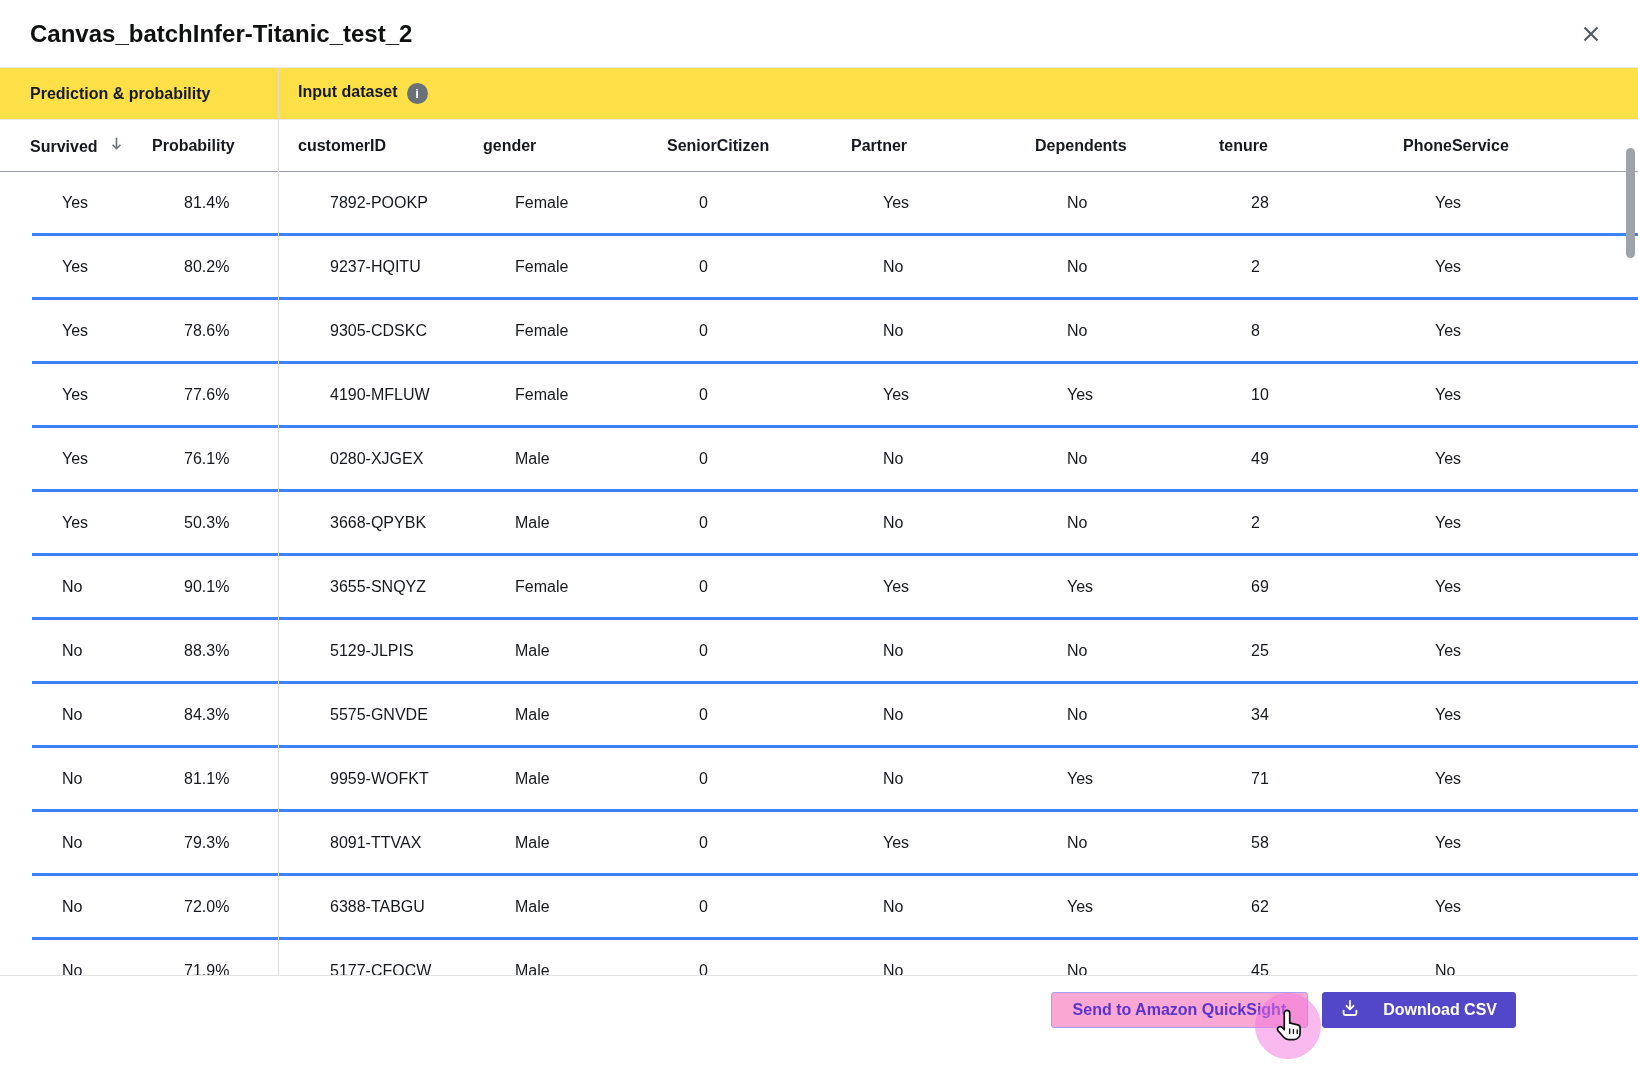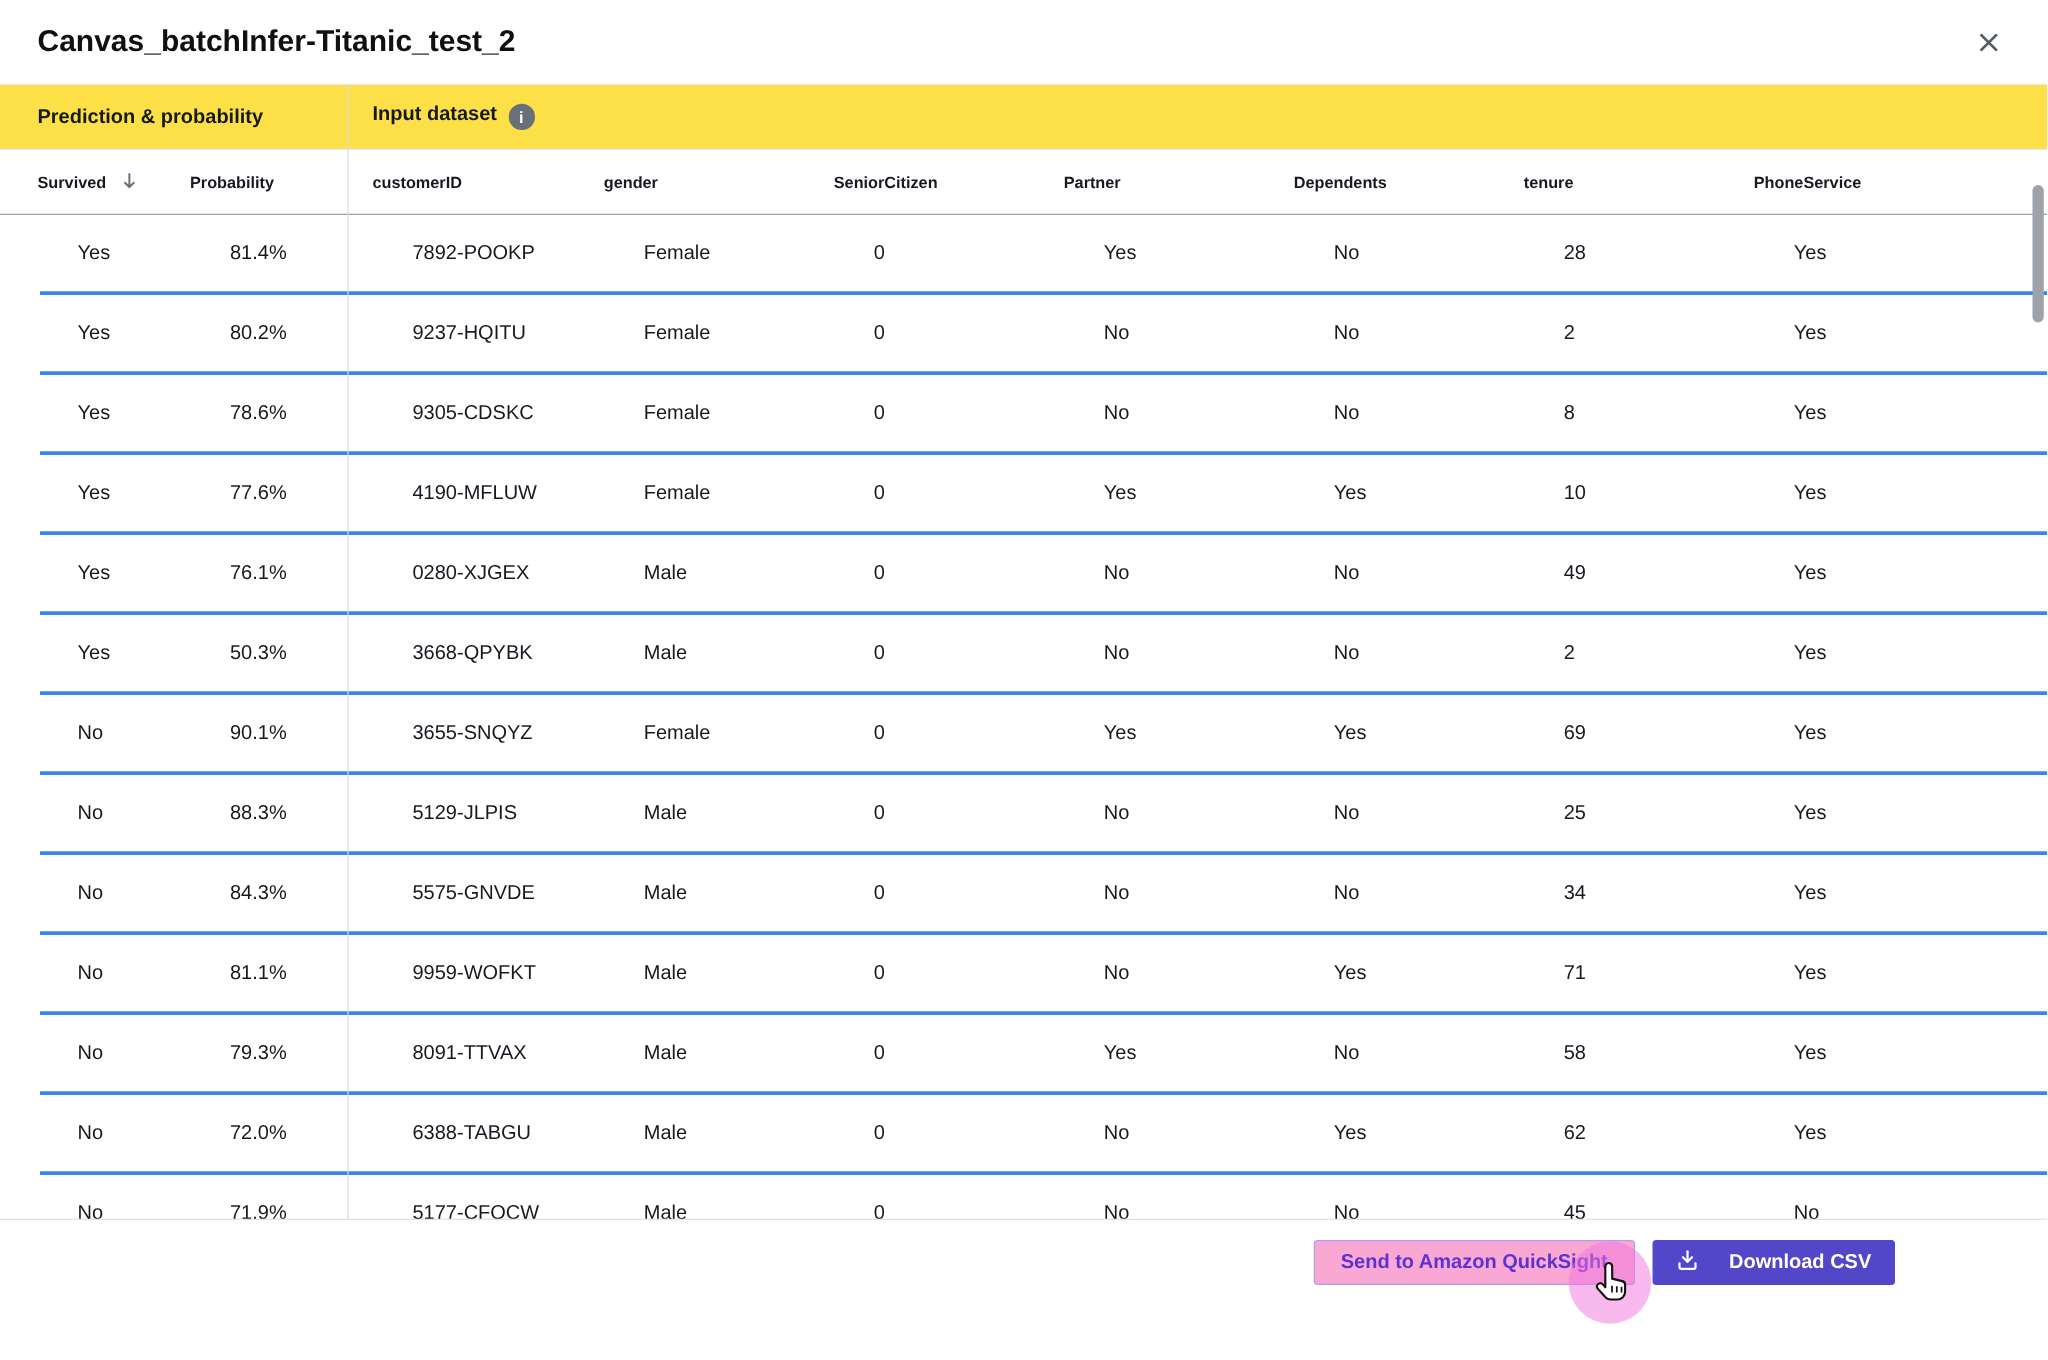--- a/index.html
+++ b/index.html
@@ -17,21 +17,21 @@
   .section-row { height:52px; background:#fde047; border-bottom:1px solid #e9e9e9; display:flex; align-items:center; padding-left:30px; }
   .section-cell-left { width:248px; font-size:16px; font-weight:700; }
   .section-cell-right { padding-left:20px; font-size:16px; font-weight:700; display:flex; align-items:flex-start; }
   .info-icon { display:inline-flex; align-items:center; justify-content:center; width:21px; height:21px; border-radius:50%;
                background:#687078; color:#fff; font-size:13px; font-weight:700; margin-left:9px; cursor:pointer; }
 
   
   .grid { display:grid; grid-template-columns:122px 146px 185px 184px 184px 184px 184px 184px 1fr; align-items:center; padding-left:30px; }
 
   .col-header-row { height:52px; border-bottom:1px solid #9aa0a6; background:#fff; }
-  .hcell { font-size:13px; font-weight:700; display:flex; align-items:center; cursor:pointer; }
+  .hcell { font-size:16px; font-weight:700; display:flex; align-items:flex-end; cursor:pointer; }
   .sort-icon { margin-left:10px; }
 
   .table-body { height:804px; overflow:hidden; border-bottom:1px solid #e3e3e3; }
   .row { height:64px; border-bottom:3px solid #3b82f6;margin-left:32px; }
   .cell { font-size:16px; color:#16191f; }
 
   
   .divider-v { position:absolute; left:278px; top:68px; width:1px; height:908px; background:#dcdcdc; }
 
   

